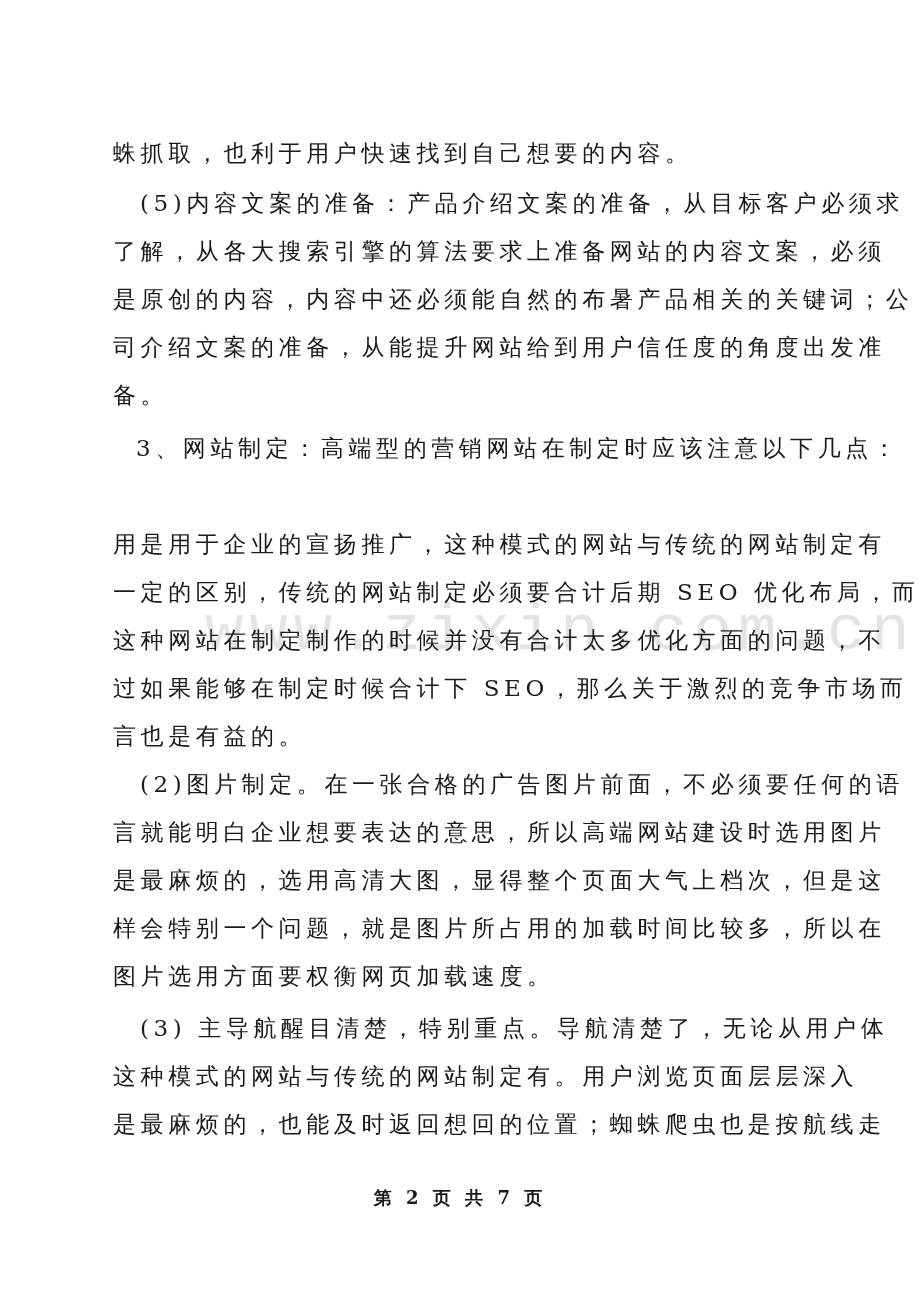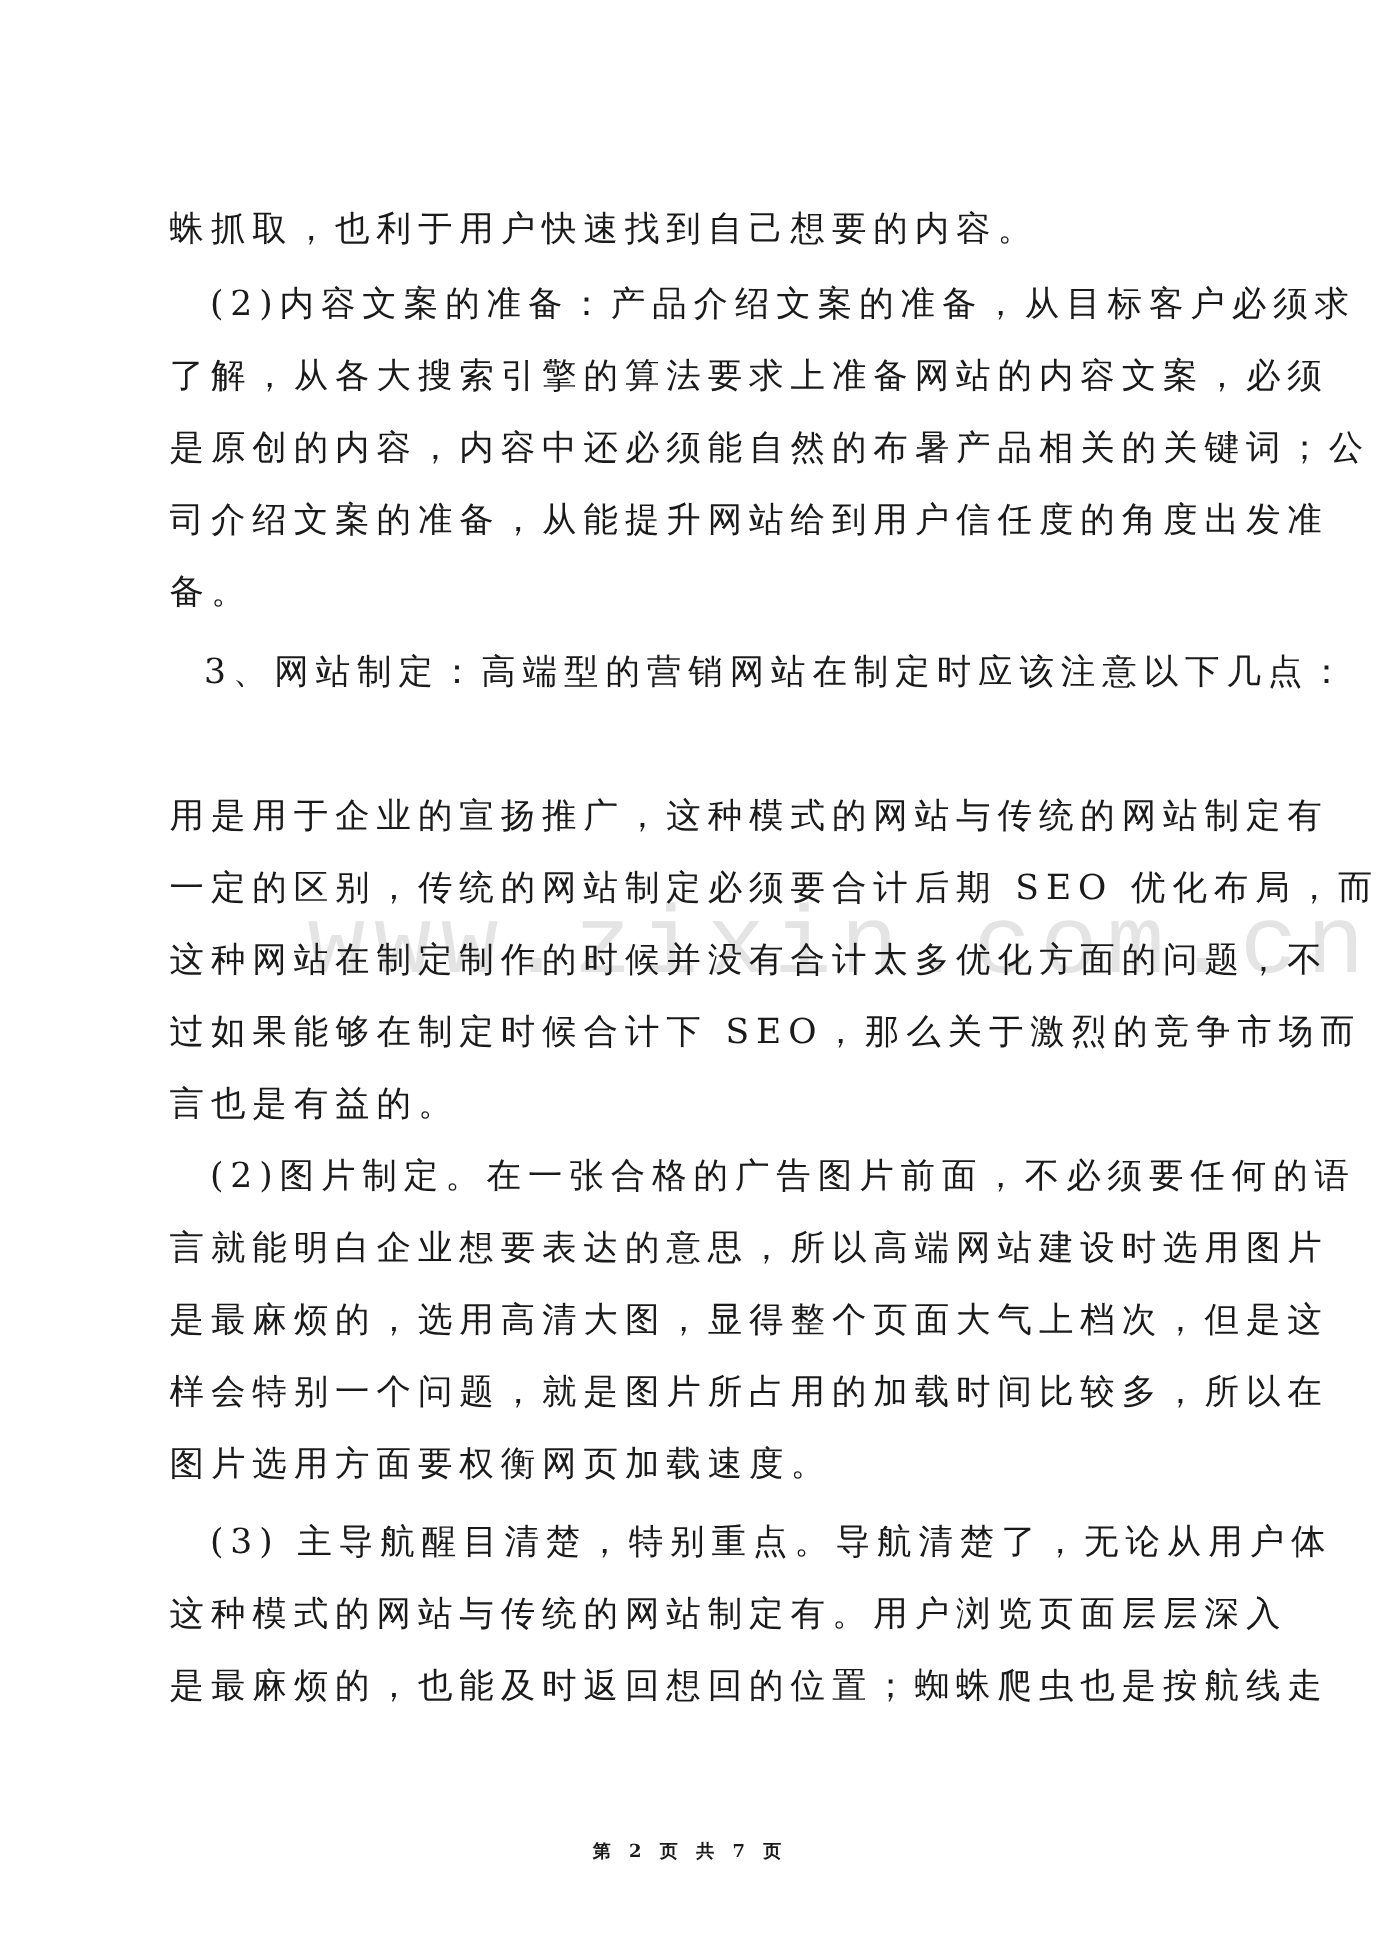--- a/index.html
+++ b/index.html
@@ -29,36 +29,35 @@
     white-space: nowrap;
   }
   .text-layer { position: absolute; left: 0; top: 0; width: 100%; height: 100%; z-index: 1; padding-left: 42px; }
   .footer {
     position: absolute;
     top: 1186px;
     left: 0;
     width: 920px;
     text-align: center;
     font-family: "DejaVu Serif", "Liberation Serif", serif;
-    font-size: 12px;
+    font-size: 18px;
     font-weight: bold;
     color: #1a1a1a;
     letter-spacing: 4px;
-    margin-top: 40px;
   }
 </style>
 </head>
 <body>
 
 <div class="page">
   <div class="watermark">www.zixin.com.cn</div>
 
   <div class="text-layer">
     <div class="line" style="top:138px">蛛抓取，也利于用户快速找到自己想要的内容。</div>
-    <div class="line indent" style="top:188px">(2)内容文案的准备：产品介绍文案的准备，从目标客户必须求</div>
+    <div class="line indent" style="top:188px">(5)内容文案的准备：产品介绍文案的准备，从目标客户必须求</div>
     <div class="line" style="top:236px">了解，从各大搜索引擎的算法要求上准备网站的内容文案，必须</div>
     <div class="line" style="top:284px">是原创的内容，内容中还必须能自然的布暑产品相关的关键词；公</div>
     <div class="line" style="top:332px">司介绍文案的准备，从能提升网站给到用户信任度的角度出发准</div>
     <div class="line" style="top:380px">备。</div>
     <div class="line indent" style="top:433px; left:136px;">3、网站制定：高端型的营销网站在制定时应该注意以下几点：</div>
     <div class="line" style="top:529px">用是用于企业的宣扬推广，这种模式的网站与传统的网站制定有</div>
     <div class="line" style="top:577px">一定的区别，传统的网站制定必须要合计后期 SEO 优化布局，而</div>
     <div class="line" style="top:625px">这种网站在制定制作的时候并没有合计太多优化方面的问题，不</div>
     <div class="line" style="top:673px">过如果能够在制定时候合计下 SEO，那么关于激烈的竞争市场而</div>
     <div class="line" style="top:721px">言也是有益的。</div>

